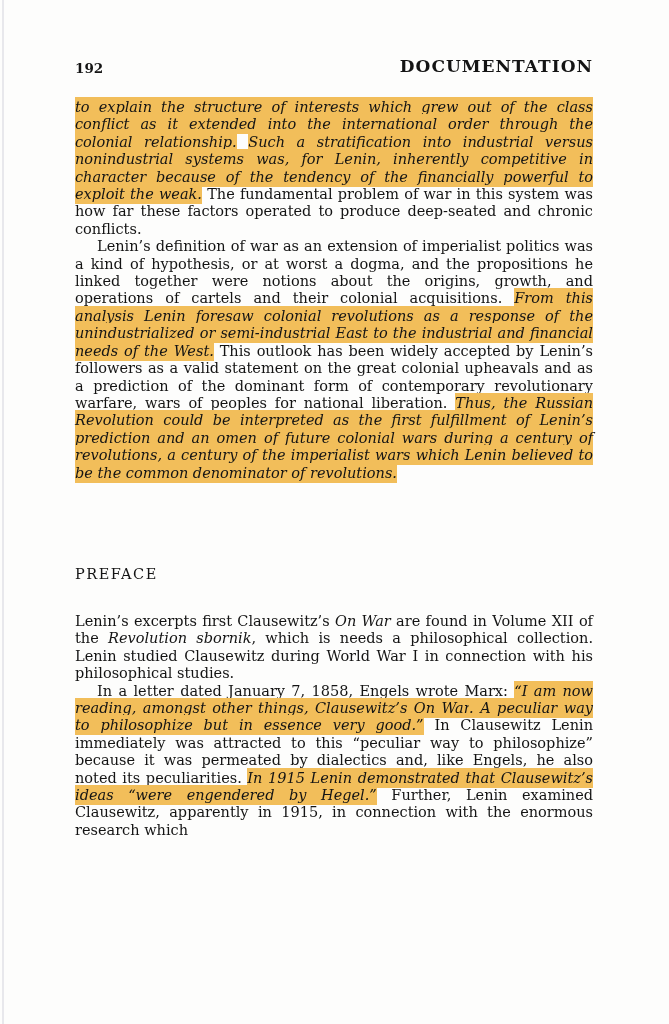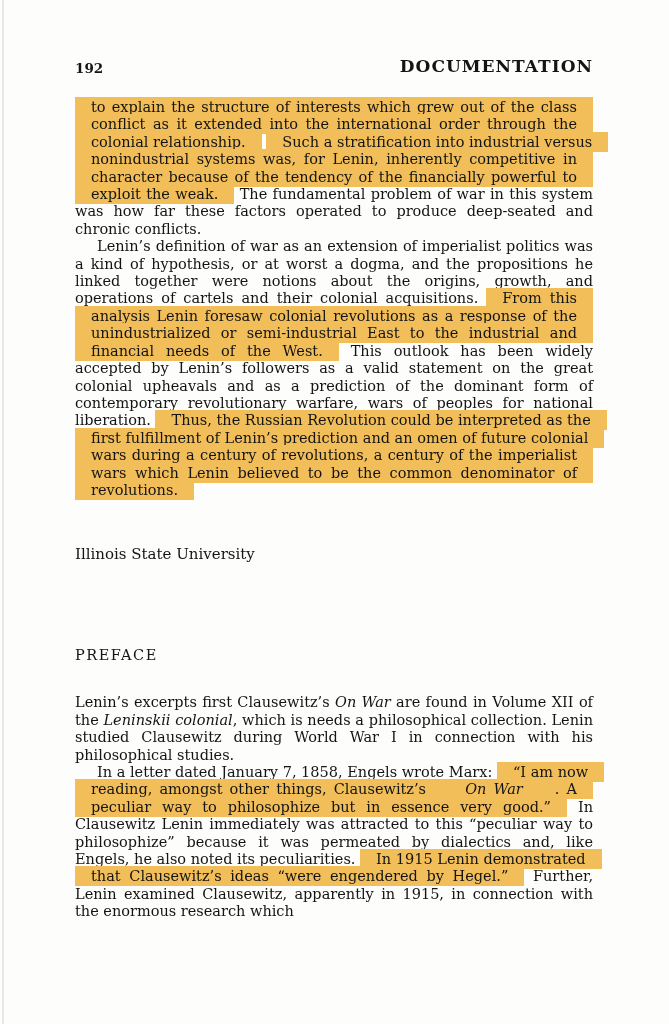--- a/index.html
+++ b/index.html
@@ -26,23 +26,24 @@
     text-align: justify;
     font-size: 14.5px;
     line-height: 17.4px;
   }
   .body-copy.top { margin-top: 23px; }
   .body-copy.bottom { margin-top: 31px; }
   .para { margin: 0; }
   .para.indent { text-indent: 22px; }
   .hl {
     background: var(--hl, #f2be5a);
-    padding: 2px 16px;
+    padding: 2px 0;
     -webkit-box-decoration-break: clone;
     box-decoration-break: clone;
+    font-style: italic;
   }
   em { font-style: italic; }
   .byline {
     margin: 46px 76px 0 75px;
     font-size: 15px;
   }
   .section-title {
     margin: 84px 76px 0 75px;
     text-align: left;
     font-size: 14.5px; font-weight: normal;
@@ -64,21 +65,20 @@
   <div class="running-head">
     <span class="page-num">192</span>
     <span class="head-title">DOCUMENTATION</span>
   </div>
 
   <div class="body-copy top" id="paras-top">
       <p class="para"><span class="hl">to explain the structure of interests which grew out of the class conflict as it extended into the international order through the colonial relationship.</span><span> </span><span class="hl">Such a stratification into industrial versus nonindustrial systems was, for Lenin, inherently competitive in character because of the tendency of the financially powerful to exploit the weak.</span><span> The fundamental problem of war in this system was how far these factors operated to produce deep-seated and chronic conflicts.</span></p>
       <p class="para indent"><span>Lenin’s definition of war as an extension of imperialist politics was a kind of hypothesis, or at worst a dogma, and the propositions he linked together were notions about the origins, growth, and operations of cartels and their colonial acquisitions. </span><span class="hl">From this analysis Lenin foresaw colonial revolutions as a response of the unindustrialized or semi-industrial East to the industrial and financial needs of the West.</span><span> This outlook has been widely accepted by Lenin’s followers as a valid statement on the great colonial upheavals and as a prediction of the dominant form of contemporary revolutionary warfare, wars of peoples for national liberation. </span><span class="hl">Thus, the Russian Revolution could be interpreted as the first fulfillment of Lenin’s prediction and an omen of future colonial wars during a century of revolutions, a century of the imperialist wars which Lenin believed to be the common denominator of revolutions.</span></p>
     </div>
 
-  <p class="byline">Illinois State University</p>
 
   <h2 class="section-title">PREFACE</h2>
 
   <div class="body-copy bottom" id="paras-bottom">
-      <p class="para"><span>Lenin’s excerpts first Clausewitz’s </span><em>On War</em><span> are found in Volume XII of the </span><em>Leninskii colonial</em><span>, which is needs a philosophical collection. Lenin studied Clausewitz during World War I in connection with his philosophical studies.</span></p>
+      <p class="para"><span>Lenin’s excerpts first Clausewitz’s </span><em>On War</em><span> are found in Volume XII of the </span><em>Revolution sbornik</em><span>, which is needs a philosophical collection. Lenin studied Clausewitz during World War I in connection with his philosophical studies.</span></p>
       <p class="para indent"><span>In a letter dated January 7, 1858, Engels wrote Marx: </span><span class="hl">“I am now reading, amongst other things, Clausewitz’s </span><em class="hl">On War</em><span class="hl">. A peculiar way to philosophize but in essence very good.”</span><span> In Clausewitz Lenin immediately was attracted to this “peculiar way to philosophize” because it was permeated by dialectics and, like Engels, he also noted its peculiarities. </span><span class="hl">In 1915 Lenin demonstrated that Clausewitz’s ideas “were engendered by Hegel.”</span><span> Further, Lenin examined Clausewitz, apparently in 1915, in connection with the enormous research which</span></p>
     </div>
 </div>
 
 </body></html>

